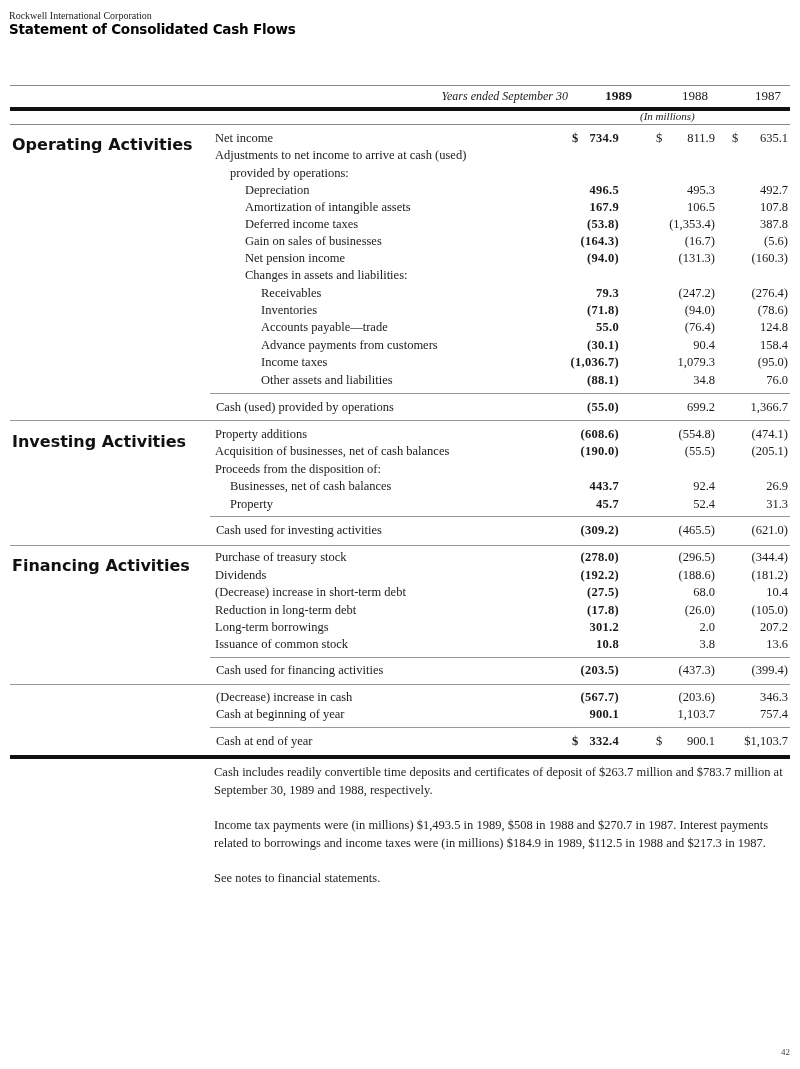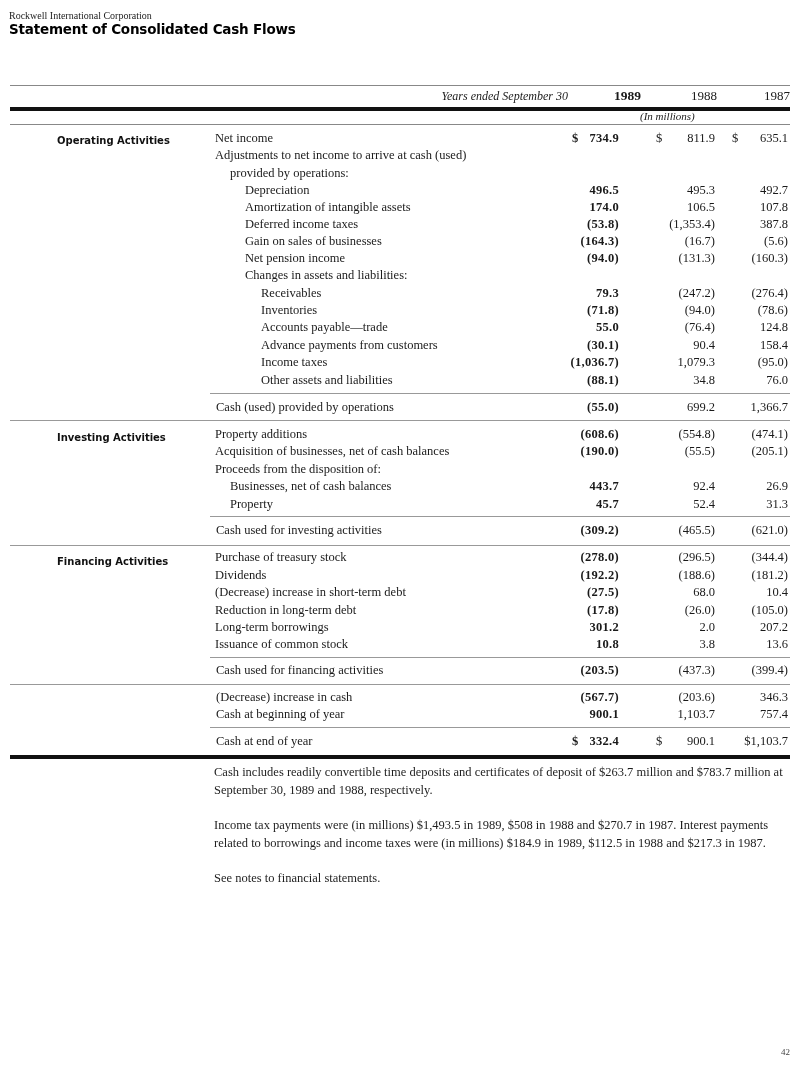--- a/index.html
+++ b/index.html
@@ -3,24 +3,24 @@
 <meta charset="utf-8">
 <style>
   html, body { margin: 0; padding: 0; background: #ffffff; }
   body { width: 800px; height: 1069px; position: relative; overflow: hidden; color: #1a1a1a; }
   .company { position: absolute; left: 9px; top: 10px; font-family: "Liberation Serif", serif; font-size: 10px; color: #222; }
   .title { position: absolute; left: 9px; top: 21px; font-family: "DejaVu Sans", sans-serif; font-weight: bold; font-size: 13.5px; letter-spacing: -0.2px; color: #000000; }
   .rule { position: absolute; background: #888; height: 1px; }
   .rule.thick { background: #111; height: 4px; }
   .rule.mid { background: #999; }
   .hdr-caption { position: absolute; top: 89px; left: 300px; width: 268px; text-align: right; font-family: "Liberation Serif", serif; font-style: italic; font-size: 12px; }
-  .hdr-year { position: absolute; top: 88px; width: 70px; text-align: right; font-family: "Liberation Serif", serif; font-size: 13px; margin-left: 9px; }
+  .hdr-year { position: absolute; top: 88px; width: 70px; text-align: right; font-family: "Liberation Serif", serif; font-size: 13px; }
   .hdr-year.bold { font-weight: bold; font-size: 13.5px; }
   .units { position: absolute; top: 110px; left: 640px; font-family: "Liberation Serif", serif; font-style: italic; font-size: 11px; }
-  .section-label { position: absolute; left: 12px; font-family: "DejaVu Sans", sans-serif; font-weight: bold; font-size: 10px; color: #111; margin-left: 45px; }
+  .section-label { position: absolute; left: 12px; font-family: "DejaVu Sans", sans-serif; font-weight: bold; font-size: 16px; color: #111; }
   .row { position: absolute; left: 4px; width: 800px; height: 17px; }
   .row .label { position: absolute; top: 0; white-space: nowrap; font-family: "Liberation Serif", serif; font-size: 12.5px; }
   .row .label.total { font-weight: normal; }
   .row .v { position: absolute; top: 0; width: 100px; text-align: right; font-family: "Liberation Serif", serif; font-size: 12.5px; white-space: nowrap; }
   .row .v.c1 { right: 185px; font-weight: bold; letter-spacing: 0.3px; }
   .row .v.c2 { right: 89px; }
   .row .v.c3 { right: 16px; }
   .row .dollar { position: absolute; top: 0; font-family: "Liberation Serif", serif; font-size: 12.5px; }
   .row .dollar.d1 { left: 568px; font-weight: bold; }
   .row .dollar.d2 { left: 652px; }
@@ -70,21 +70,21 @@
       <span class="v c3"></span>
     </div>
     <div class="row" style="top: 183px;">
       <span class="label" style="left: 241px;">Depreciation</span>
       <span class="v c1">496.5</span>
       <span class="v c2">495.3</span>
       <span class="v c3">492.7</span>
     </div>
     <div class="row" style="top: 200px;">
       <span class="label" style="left: 241px;">Amortization of intangible assets</span>
-      <span class="v c1">174.0</span>
+      <span class="v c1">167.9</span>
       <span class="v c2">106.5</span>
       <span class="v c3">107.8</span>
     </div>
     <div class="row" style="top: 217px;">
       <span class="label" style="left: 241px;">Deferred income taxes</span>
       <span class="v c1">(53.8)</span>
       <span class="v c2">(1,353.4)</span>
       <span class="v c3">387.8</span>
     </div>
     <div class="row" style="top: 234px;">

